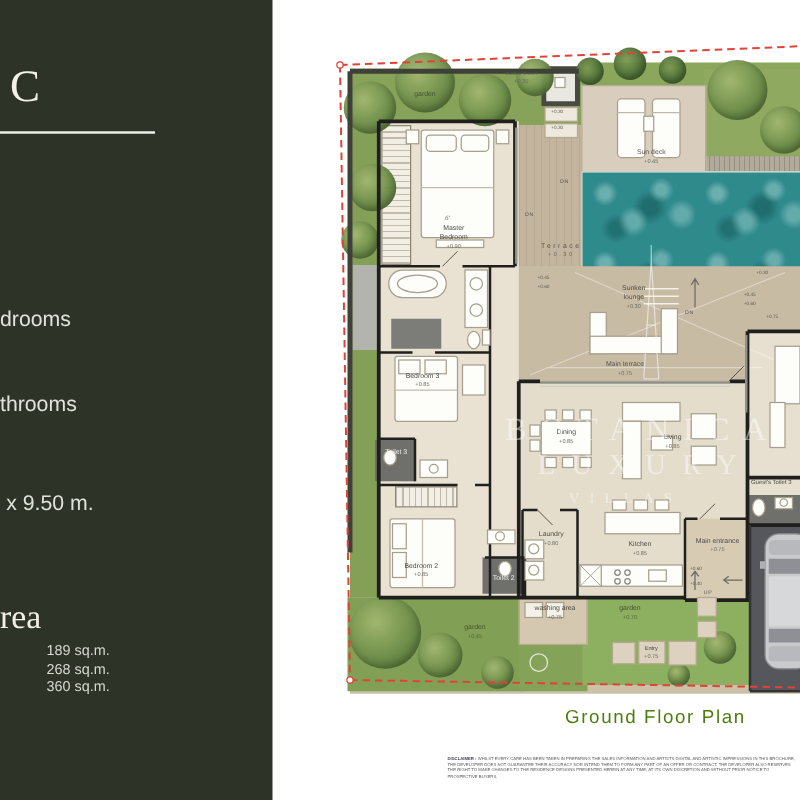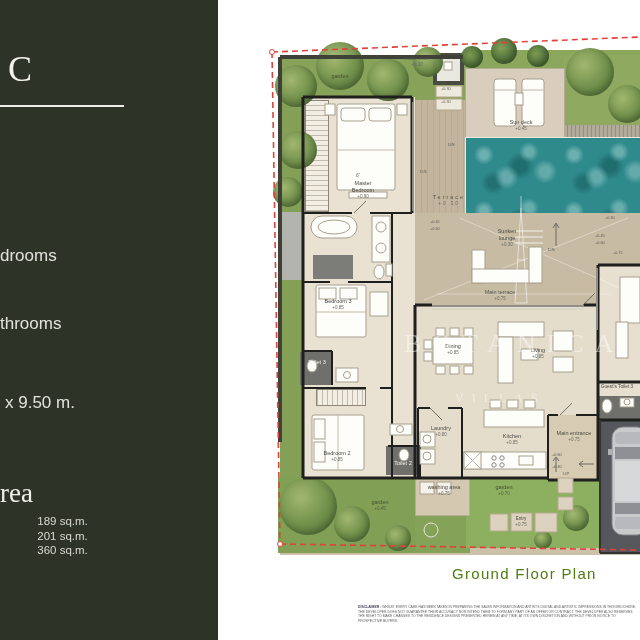--- a/index.html
+++ b/index.html
@@ -132,21 +132,21 @@
 
   <div id="sidebar" class="abs">
     <div id="type-title" class="abs">C</div>
     <div id="title-rule" class="abs"></div>
     <div id="feat-bed" class="abs">drooms</div>
     <div id="feat-bath" class="abs">throoms</div>
     <div id="feat-dim" class="abs">x 9.50 m.</div>
     <div id="area-head" class="abs">rea</div>
     <div id="area-list" class="abs">
       <div>189 sq.m.</div>
-      <div>201 sq.m.</div>
+      <div>268 sq.m.</div>
       <div>360 sq.m.</div>
     </div>
   </div>
 
   <div id="plan-base" class="abs"></div>
   <div id="z-garden-top" class="abs grass"></div>
   <div id="z-garden-left" class="abs grass"></div>
   <div id="z-garden-band" class="abs grass"></div>
   <div id="z-garden-right" class="abs grass"></div>
   <div id="z-gravel" class="abs"></div>
@@ -417,20 +417,21 @@
   <div id="mk8" class="mk">+0.30</div>
   <div id="mk9" class="mk">+0.60</div>
   <div id="mk10" class="mk">+0.40</div>
   <div id="dn1" class="dir">DN</div>
   <div id="dn2" class="dir">DN</div>
   <div id="dn3" class="dir">DN</div>
   <div id="up1" class="dir">UP</div>
   <div id="bedsize" class="abs">6'</div>
 
   <div id="wm1" class="wm">BOTANICA</div>
+  <div id="wm2" class="wm">LUXURY</div>
   <div id="wm3" class="wm">VILLAS</div>
 
   <div id="caption" class="abs">Ground Floor Plan</div>
   <div id="disclaimer" class="abs">
     <b>DISCLAIMER :</b>
     <span>WHILST EVERY CARE HAS BEEN TAKEN IN PREPARING THE SALES INFORMATION AND ARTISTS DIGITAL AND ARTISTIC IMPRESSIONS IN THIS BROCHURE, THE DEVELOPER DOES NOT GUARANTEE THEIR ACCURACY NOR INTEND THEM TO FORM ANY PART OF AN OFFER OR CONTRACT. THE DEVELOPER ALSO RESERVES THE RIGHT TO MAKE CHANGES TO THE RESIDENCE DESIGNS PRESENTED HEREIN AT ANY TIME, AT ITS OWN DISCRETION AND WITHOUT PRIOR NOTICE TO PROSPECTIVE BUYERS.</span>
   </div>
 
 </div>
 

